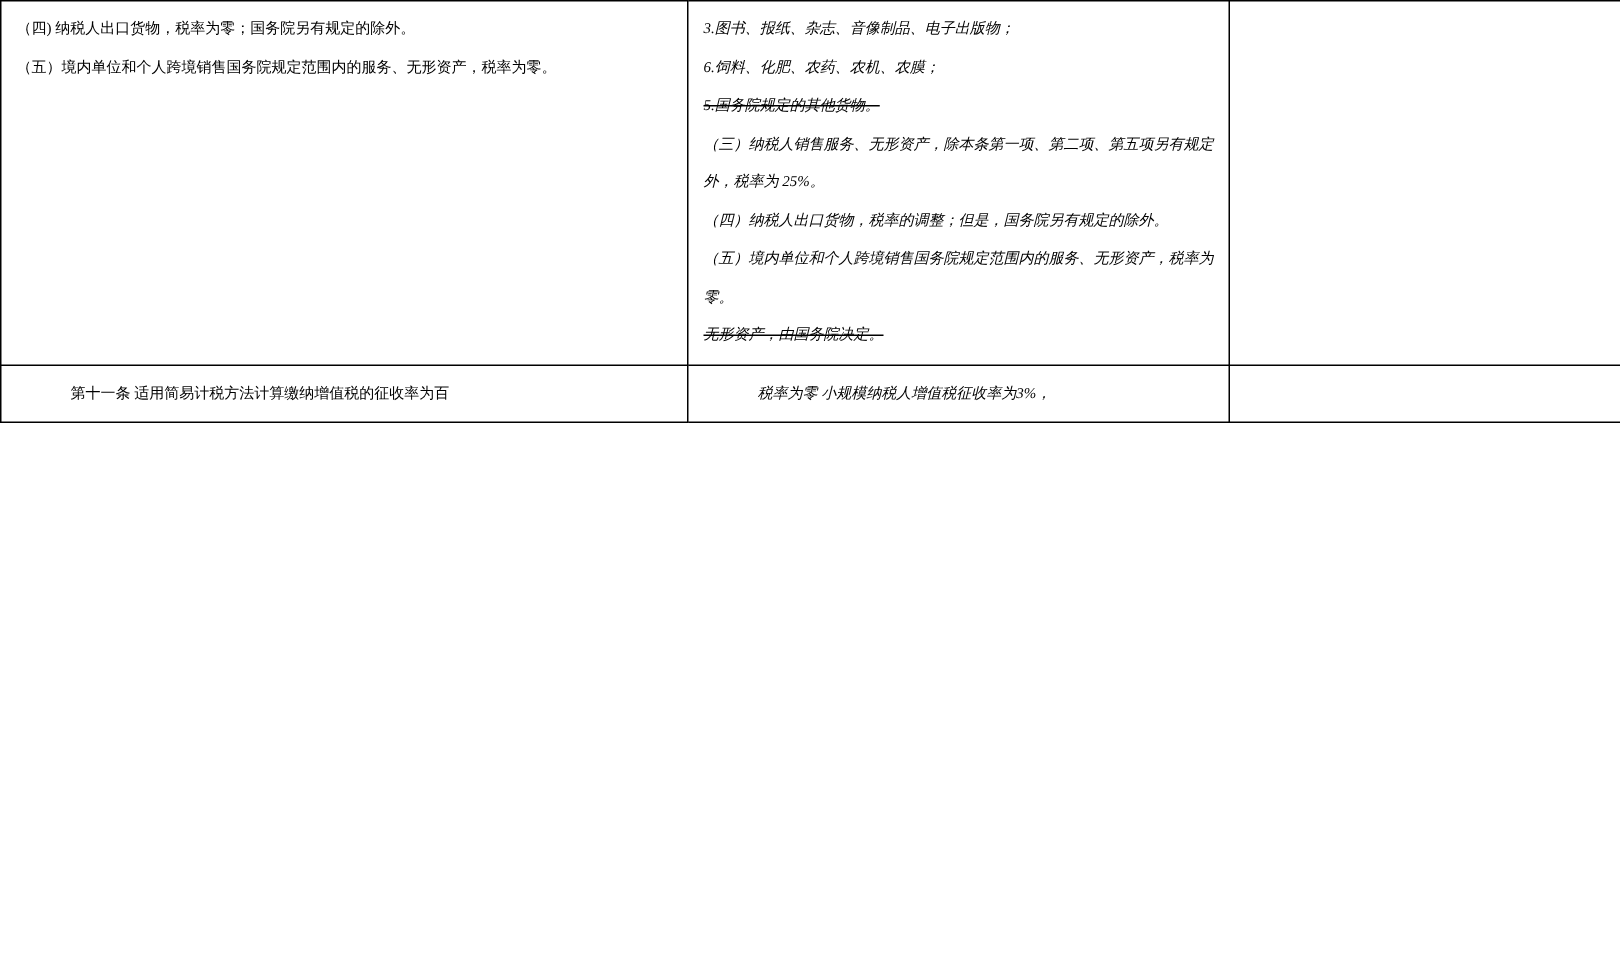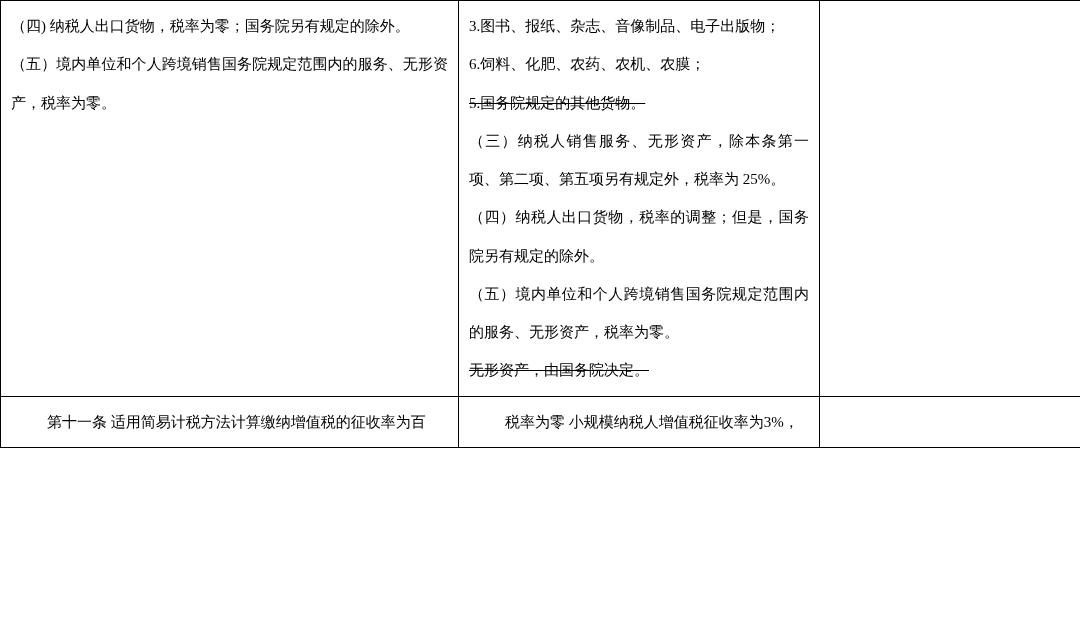--- a/index.html
+++ b/index.html
@@ -23,26 +23,26 @@
   table.doc-table {
     border-collapse: collapse;
     width: 1078px;
     margin: 0 auto;
     table-layout: fixed;
   }
   table.doc-table td {
     border: 1px solid #000000;
     vertical-align: top;
     padding: 6px 10px 6px 10px;
-    font-size: 15px;
+    font-size: 10px;
     line-height: 2.55;
     word-break: break-all;
   }
   td.col-left { width: 437px; }
-  td.col-mid  { width: 340px; }
+  td.col-mid  { width: 340px; font-style: italic; }
   td.col-right{ width: 298px; }
 
   .para {
     margin: 0;
     text-align: justify;
     text-justify: inter-ideograph;
   }
   .strike {
     text-decoration: line-through;
   }

